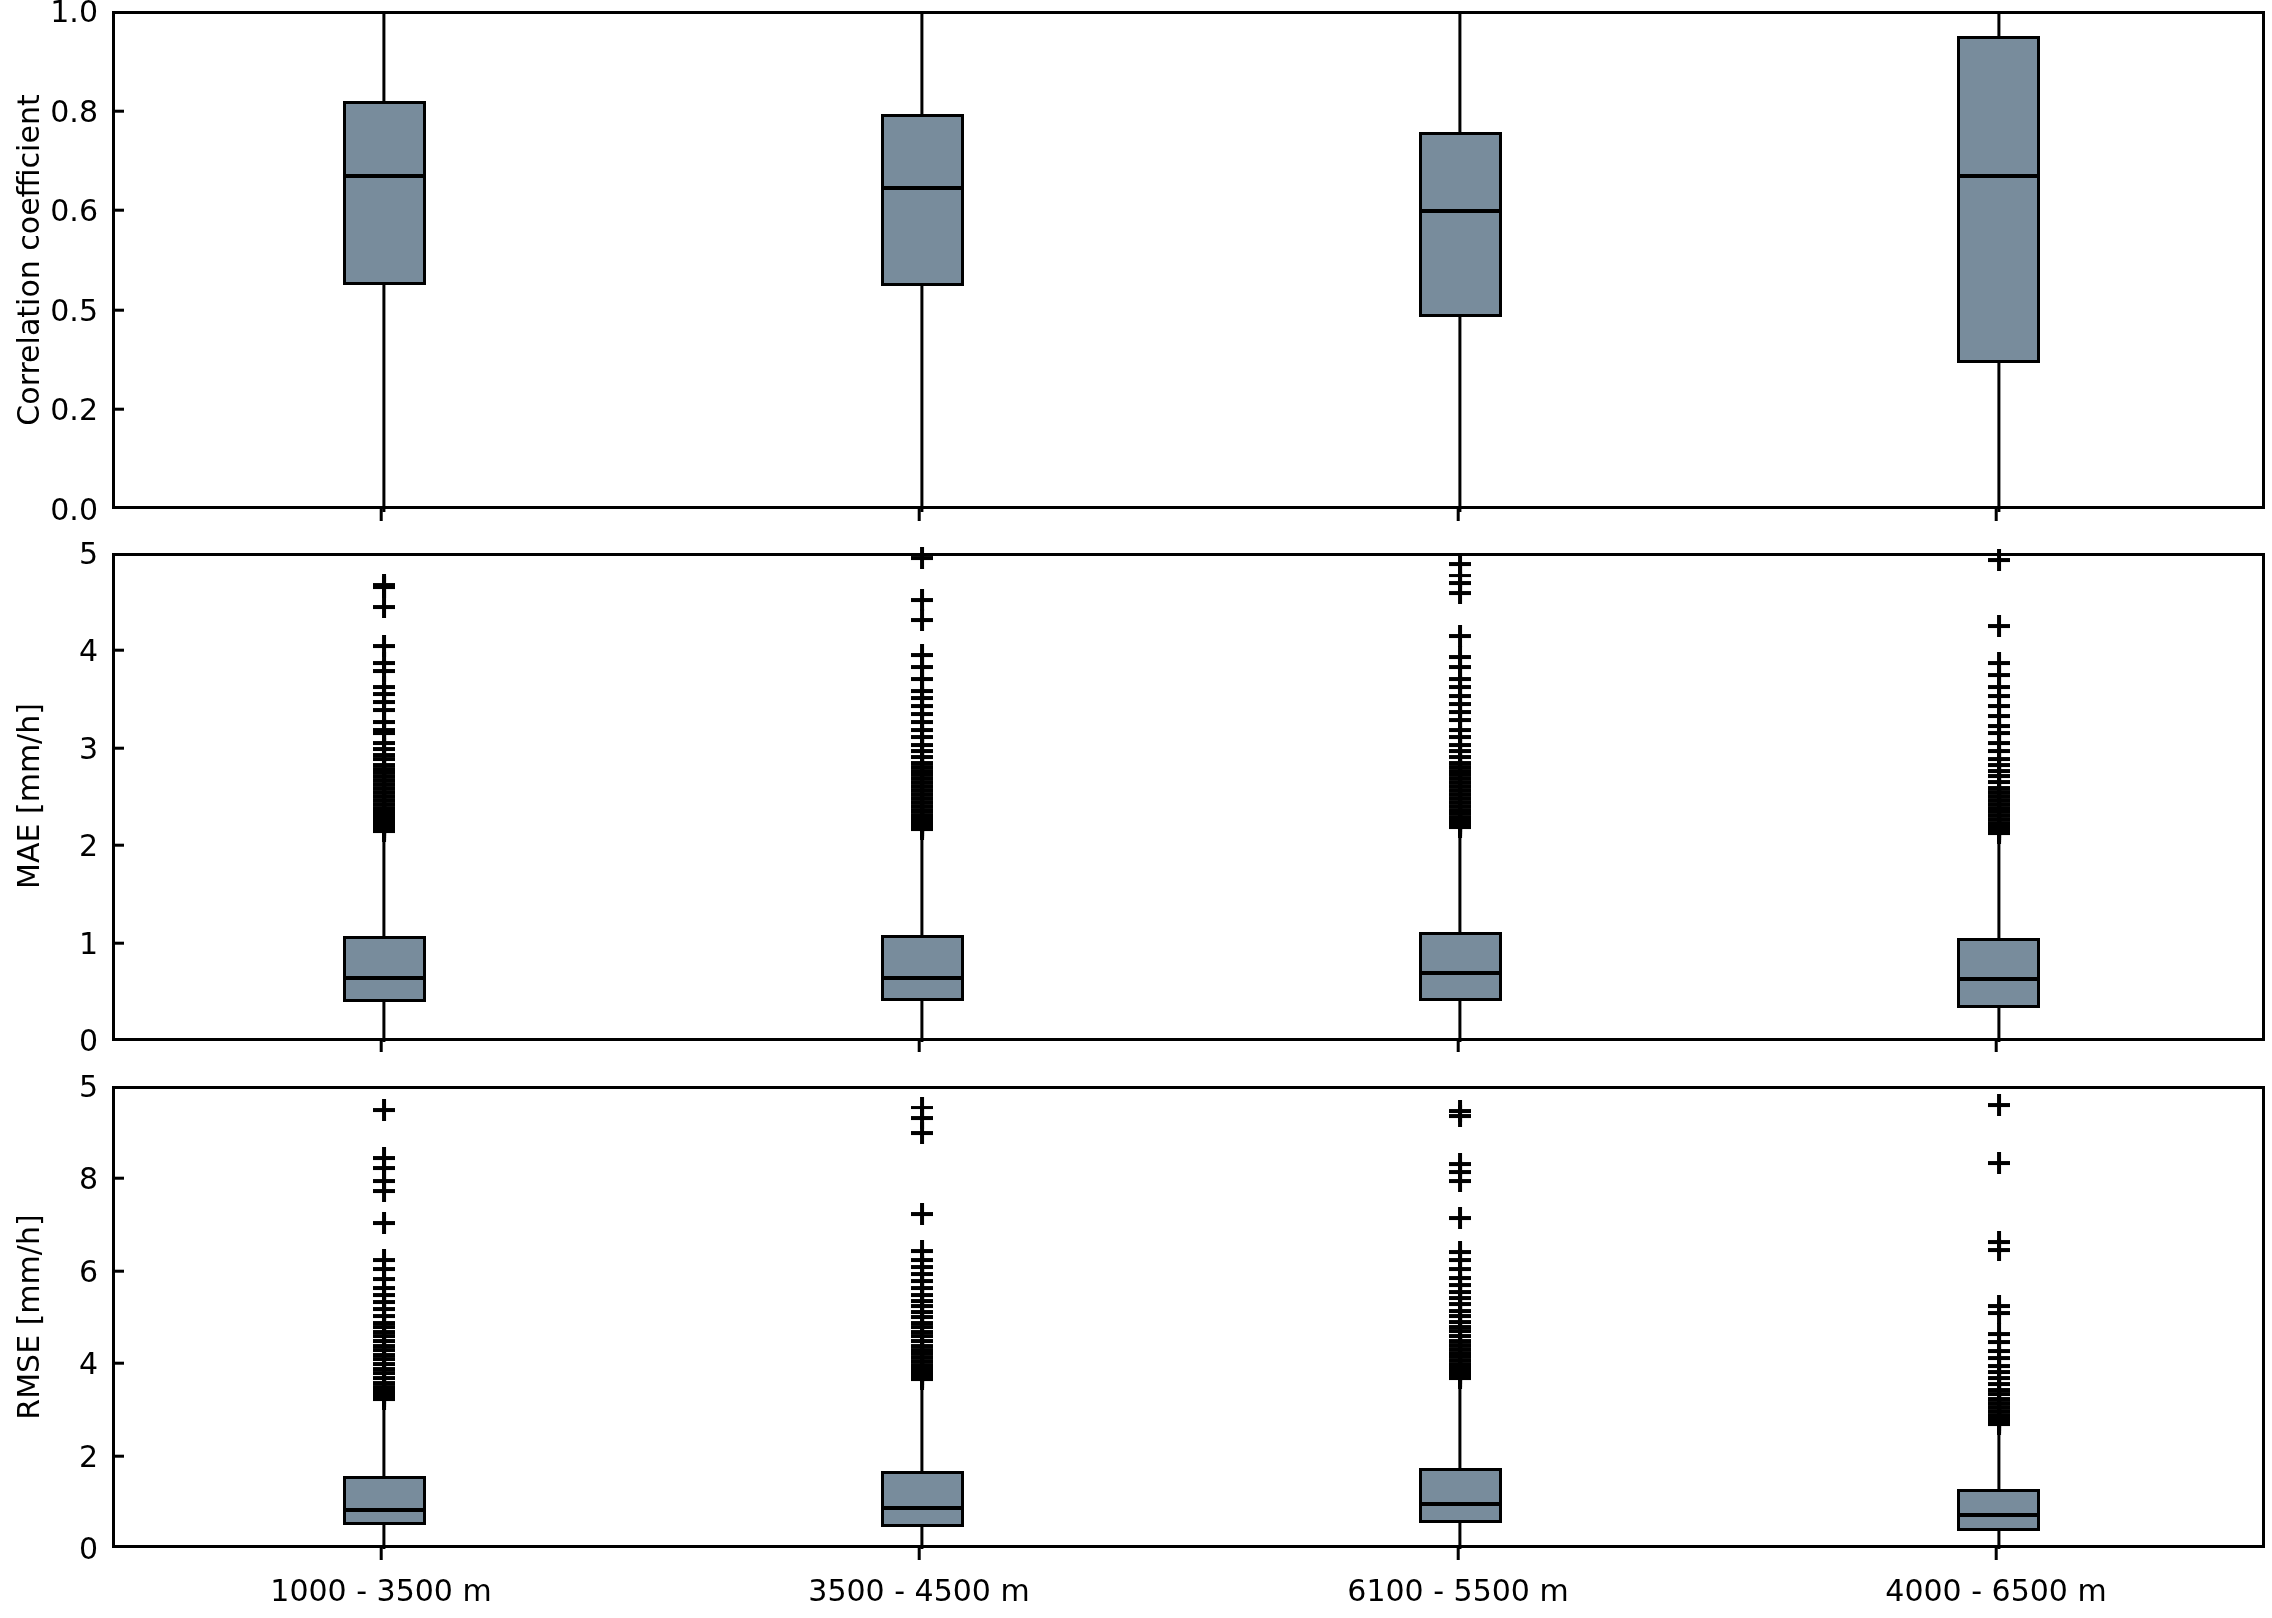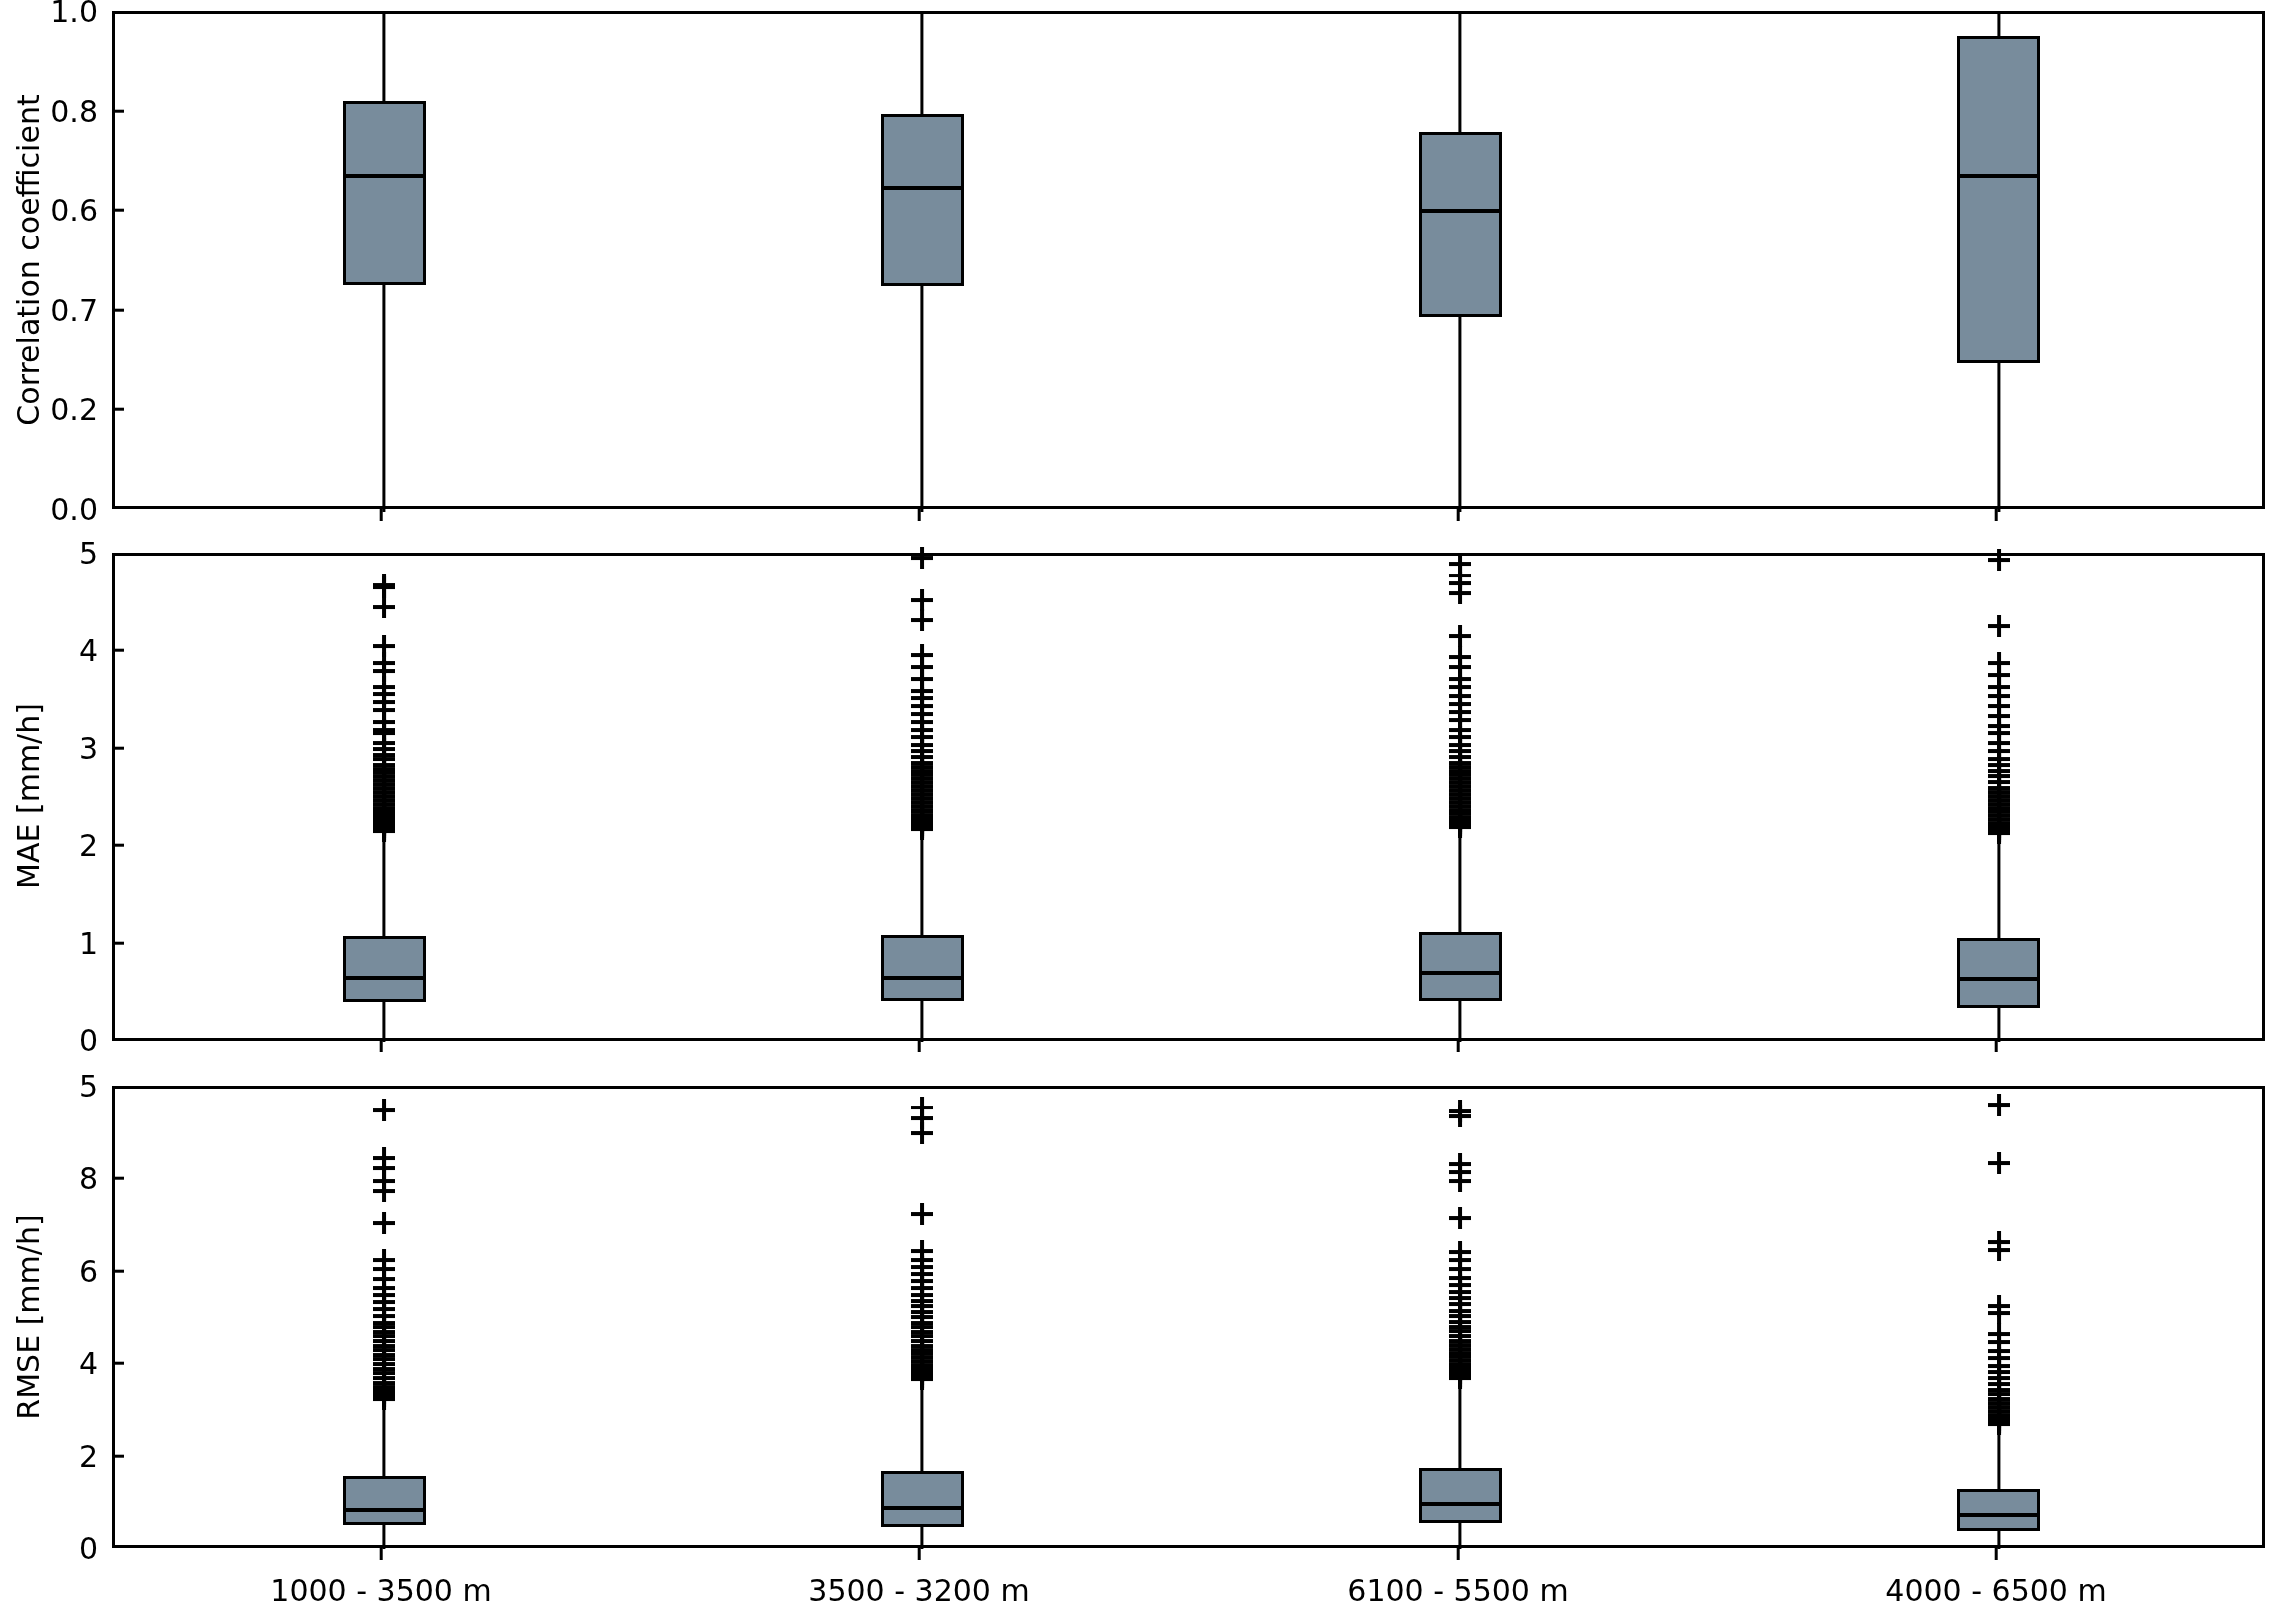--- a/index.html
+++ b/index.html
@@ -124,21 +124,21 @@
         <div class="bp-median" style="left: 1304px; top: 195px; width: 83px;"></div>
         <div class="bp-whisker" style="left: 1884px; top: 0px; height: 498px;"></div>
         <div class="bp-box" style="left: 1842px; top: 22.4px; width: 83px; height: 327px;"></div>
         <div class="bp-median" style="left: 1842px; top: 160px; width: 83px;"></div>
       </div>
     </div>
     <div class="ytick-label" style="right: 2175px; top: 509px;">0.0</div>
     <div class="ytick-mark" style="left: 112px; top: 409px;"></div>
     <div class="ytick-label" style="right: 2175px; top: 409px;">0.2</div>
     <div class="ytick-mark" style="left: 112px; top: 310px;"></div>
-    <div class="ytick-label" style="right: 2175px; top: 310px;">0.7</div>
+    <div class="ytick-label" style="right: 2175px; top: 310px;">0.5</div>
     <div class="ytick-mark" style="left: 112px; top: 210px;"></div>
     <div class="ytick-label" style="right: 2175px; top: 210px;">0.6</div>
     <div class="ytick-mark" style="left: 112px; top: 111px;"></div>
     <div class="ytick-label" style="right: 2175px; top: 111px;">0.8</div>
     <div class="ytick-label" style="right: 2175px; top: 11px;">1.0</div>
     <div class="ylabel" style="left: 28px; top: 260px; transform: rotate(-90deg) translate(-50%, -50%);">Correlation coefficient</div>
     <div class="xtick-mark" style="left: 381px; top: 509px;"></div>
     <div class="xtick-mark" style="left: 919px; top: 509px;"></div>
     <div class="xtick-mark" style="left: 1458px; top: 509px;"></div>
     <div class="xtick-mark" style="left: 1996px; top: 509px;"></div>
@@ -465,19 +465,19 @@
     <div class="ytick-label" style="right: 2175px; top: 1363px;">4</div>
     <div class="ytick-mark" style="left: 112px; top: 1271px;"></div>
     <div class="ytick-label" style="right: 2175px; top: 1271px;">6</div>
     <div class="ytick-mark" style="left: 112px; top: 1178px;"></div>
     <div class="ytick-label" style="right: 2175px; top: 1178px;">8</div>
     <div class="ytick-label" style="right: 2175px; top: 1086px;">5</div>
     <div class="ylabel" style="left: 28px; top: 1317px; transform: rotate(-90deg) translate(-50%, -50%);">RMSE [mm/h]</div>
     <div class="xtick-mark" style="left: 381px; top: 1548px;"></div>
     <div class="xtick-label" style="left: 381px; top: 1573px;">1000 - 3500 m</div>
     <div class="xtick-mark" style="left: 919px; top: 1548px;"></div>
-    <div class="xtick-label" style="left: 919px; top: 1573px;">3500 - 3200 m</div>
+    <div class="xtick-label" style="left: 919px; top: 1573px;">3500 - 4500 m</div>
     <div class="xtick-mark" style="left: 1458px; top: 1548px;"></div>
     <div class="xtick-label" style="left: 1458px; top: 1573px;">6100 - 5500 m</div>
     <div class="xtick-mark" style="left: 1996px; top: 1548px;"></div>
     <div class="xtick-label" style="left: 1996px; top: 1573px;">4000 - 6500 m</div>
   </div>
 
 
 </body></html>

